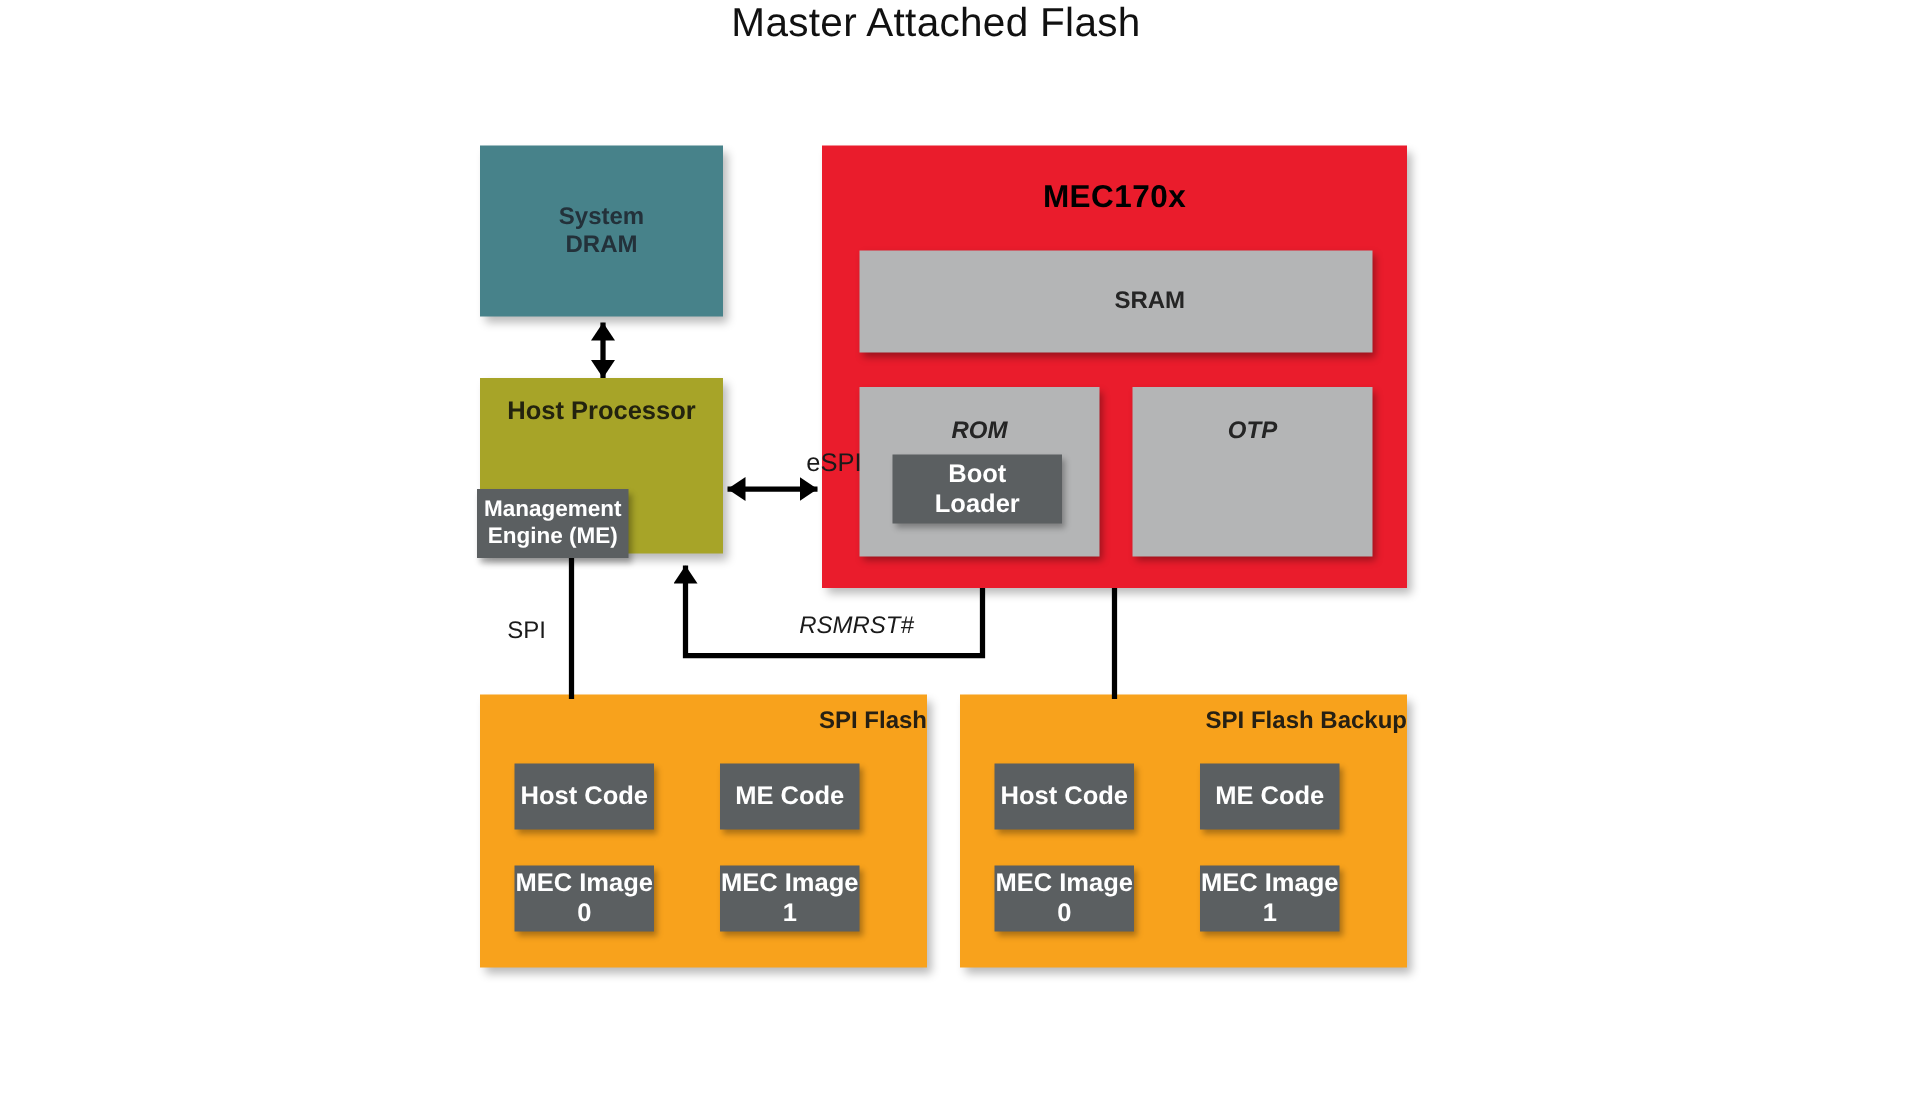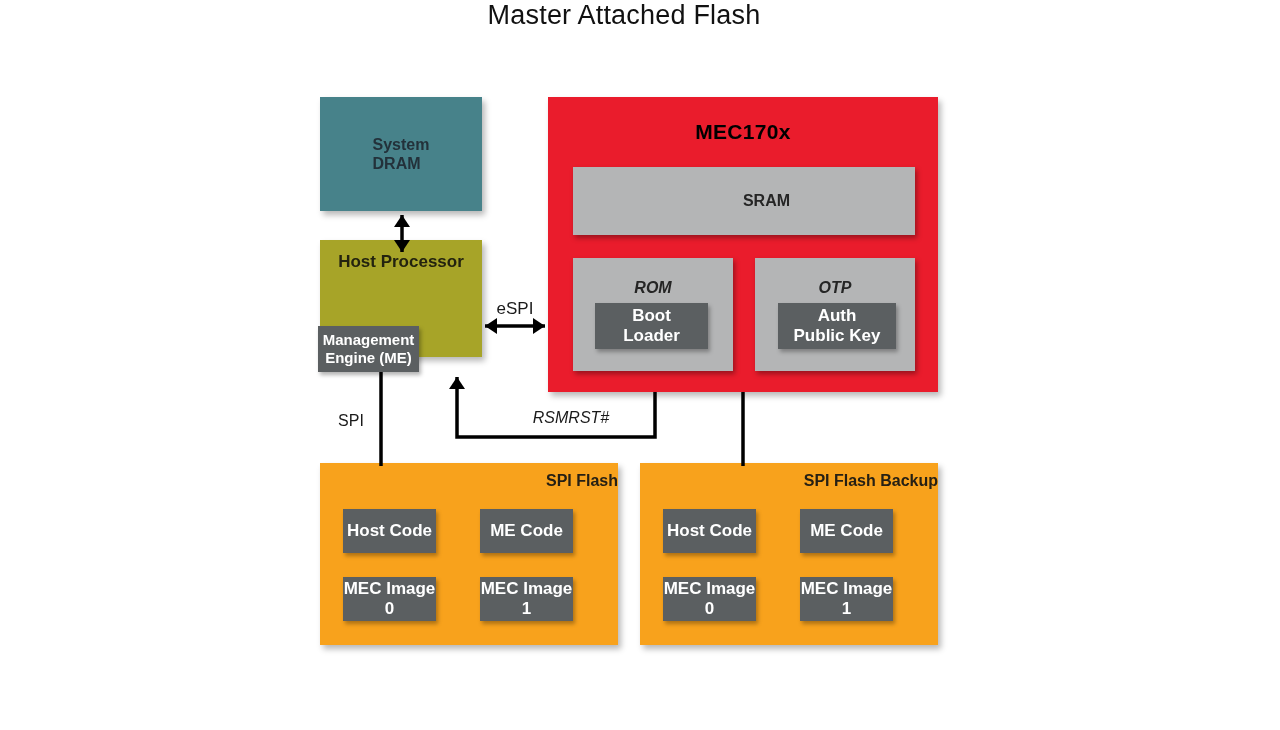--- a/index.html
+++ b/index.html
@@ -47,25 +47,25 @@
     line-height: 1.15;
   }
 
   .dram {
     left: 320px; top: 97px; width: 162px; height: 114px;
     background: var(--c-teal, #47828a);
     display: flex; align-items: center; justify-content: center;
   }
   .dram .lbl {
     color: #23313a; font-weight: bold; font-size: 16px;
-    white-space: pre-line; line-height: 1.2;
+    text-align: center; white-space: pre-line; line-height: 1.2;
   }
 
   .host {
-    left: 320px; top: 240px; width: 162px; height: 117px;
+    left: 320px; top: 252px; width: 162px; height: 117px;
     background: var(--c-olive, #a7a428);
   }
   .host .lbl {
     margin-top: 12px; text-align: center;
     color: #23230f; font-weight: bold; font-size: 17px;
   }
   .me {
     left: 318px; top: 326px; width: 101px; height: 46px;
     font-size: 15px; line-height: 1.18;
   }
@@ -122,21 +122,21 @@
     position: absolute;
     left: 0; top: 0; width: 1280px; height: 730px;
     pointer-events: none;
   }
   .wire-label {
     position: absolute;
     color: #1a1a1a;
     font-size: 16px;
     text-align: center;
   }
-  .lbl-espi   { left: 482px; top: 299px; width: 66px; font-size: 17px; }
+  .lbl-espi   { left: 482px; top: 299px; width: 66px; font-size: 17px; padding-left: 41px; }
   .lbl-spi    { left: 330px; top: 412px; width: 42px; }
   .lbl-rsmrst { left: 495px; top: 409px; width: 152px; font-style: italic; }
 </style>
 </head>
 <body>
 
 <div class="canvas">
 
   <div class="abs diagram-title">Master Attached Flash</div>
 
@@ -158,22 +158,20 @@
     <div class="lbl">SRAM</div>
   </div>
   <div class="gray-box rom">
     <span class="top-lbl">ROM</span>
   </div>
   <div class="cell bootloader">Boot
 Loader</div>
   <div class="gray-box otp">
     <span class="top-lbl">OTP</span>
   </div>
-  <div class="cell authkey">Auth
-Public Key</div>
 
   <div class="box flash flash-left">
     <span class="lbl">SPI Flash</span>
   </div>
   <div class="cell cell-a fl-c0">Host Code</div>
   <div class="cell cell-a fl-c1">ME Code</div>
   <div class="cell cell-a fl-c2">MEC Image 0</div>
   <div class="cell cell-a fl-c3">MEC Image 1</div>
 
   <div class="box flash flash-right">

